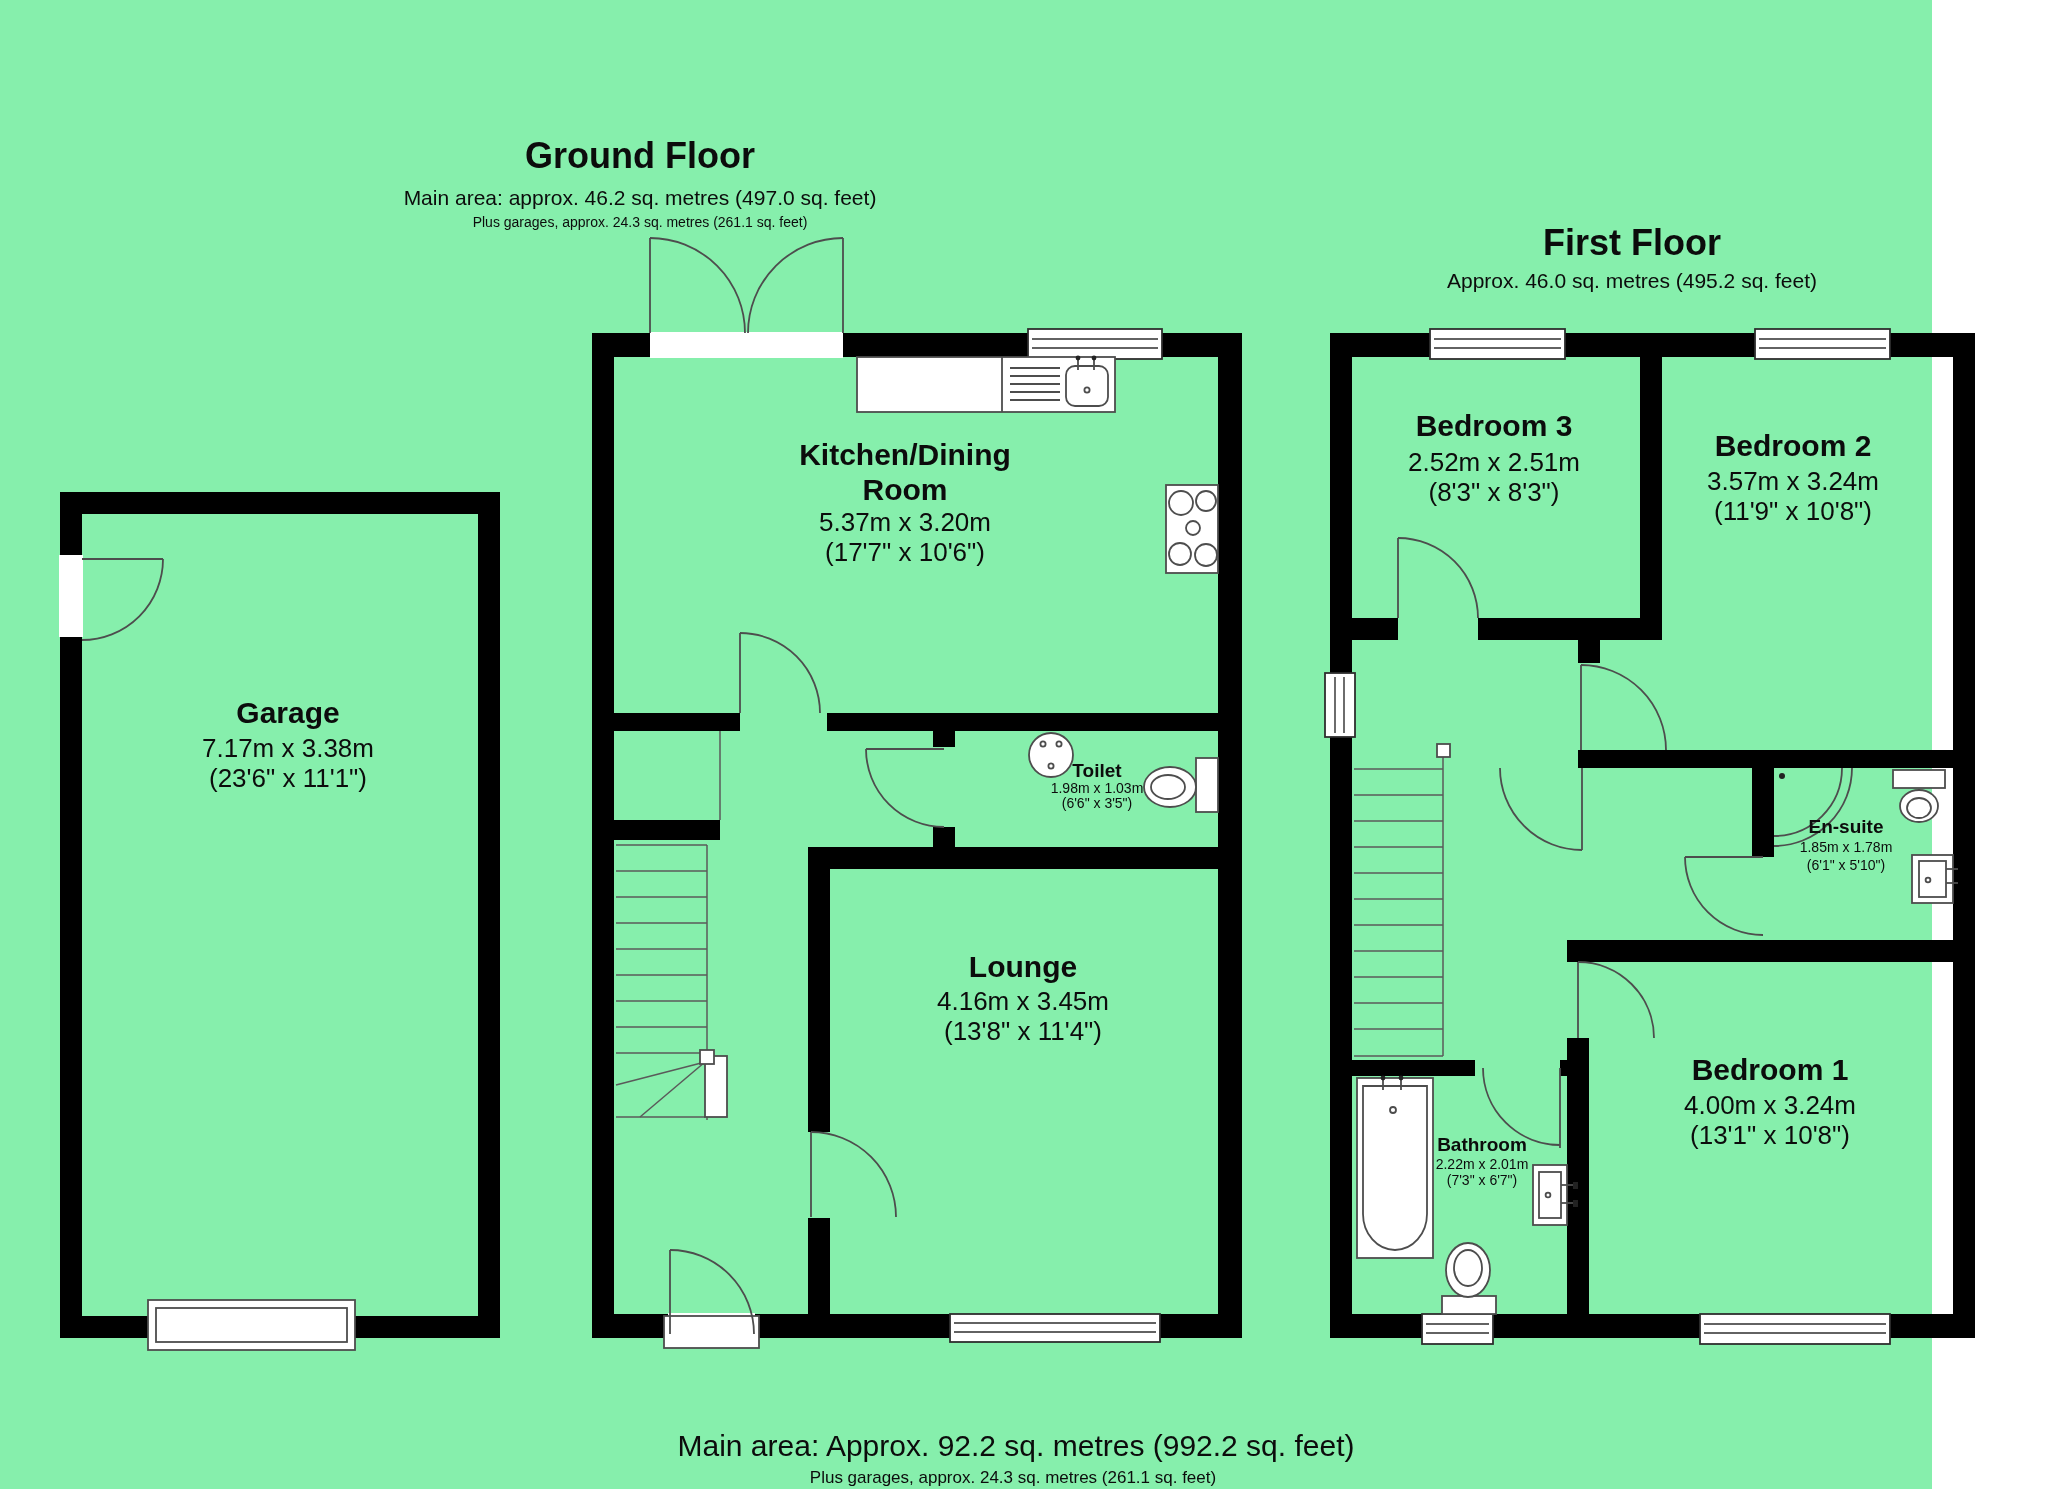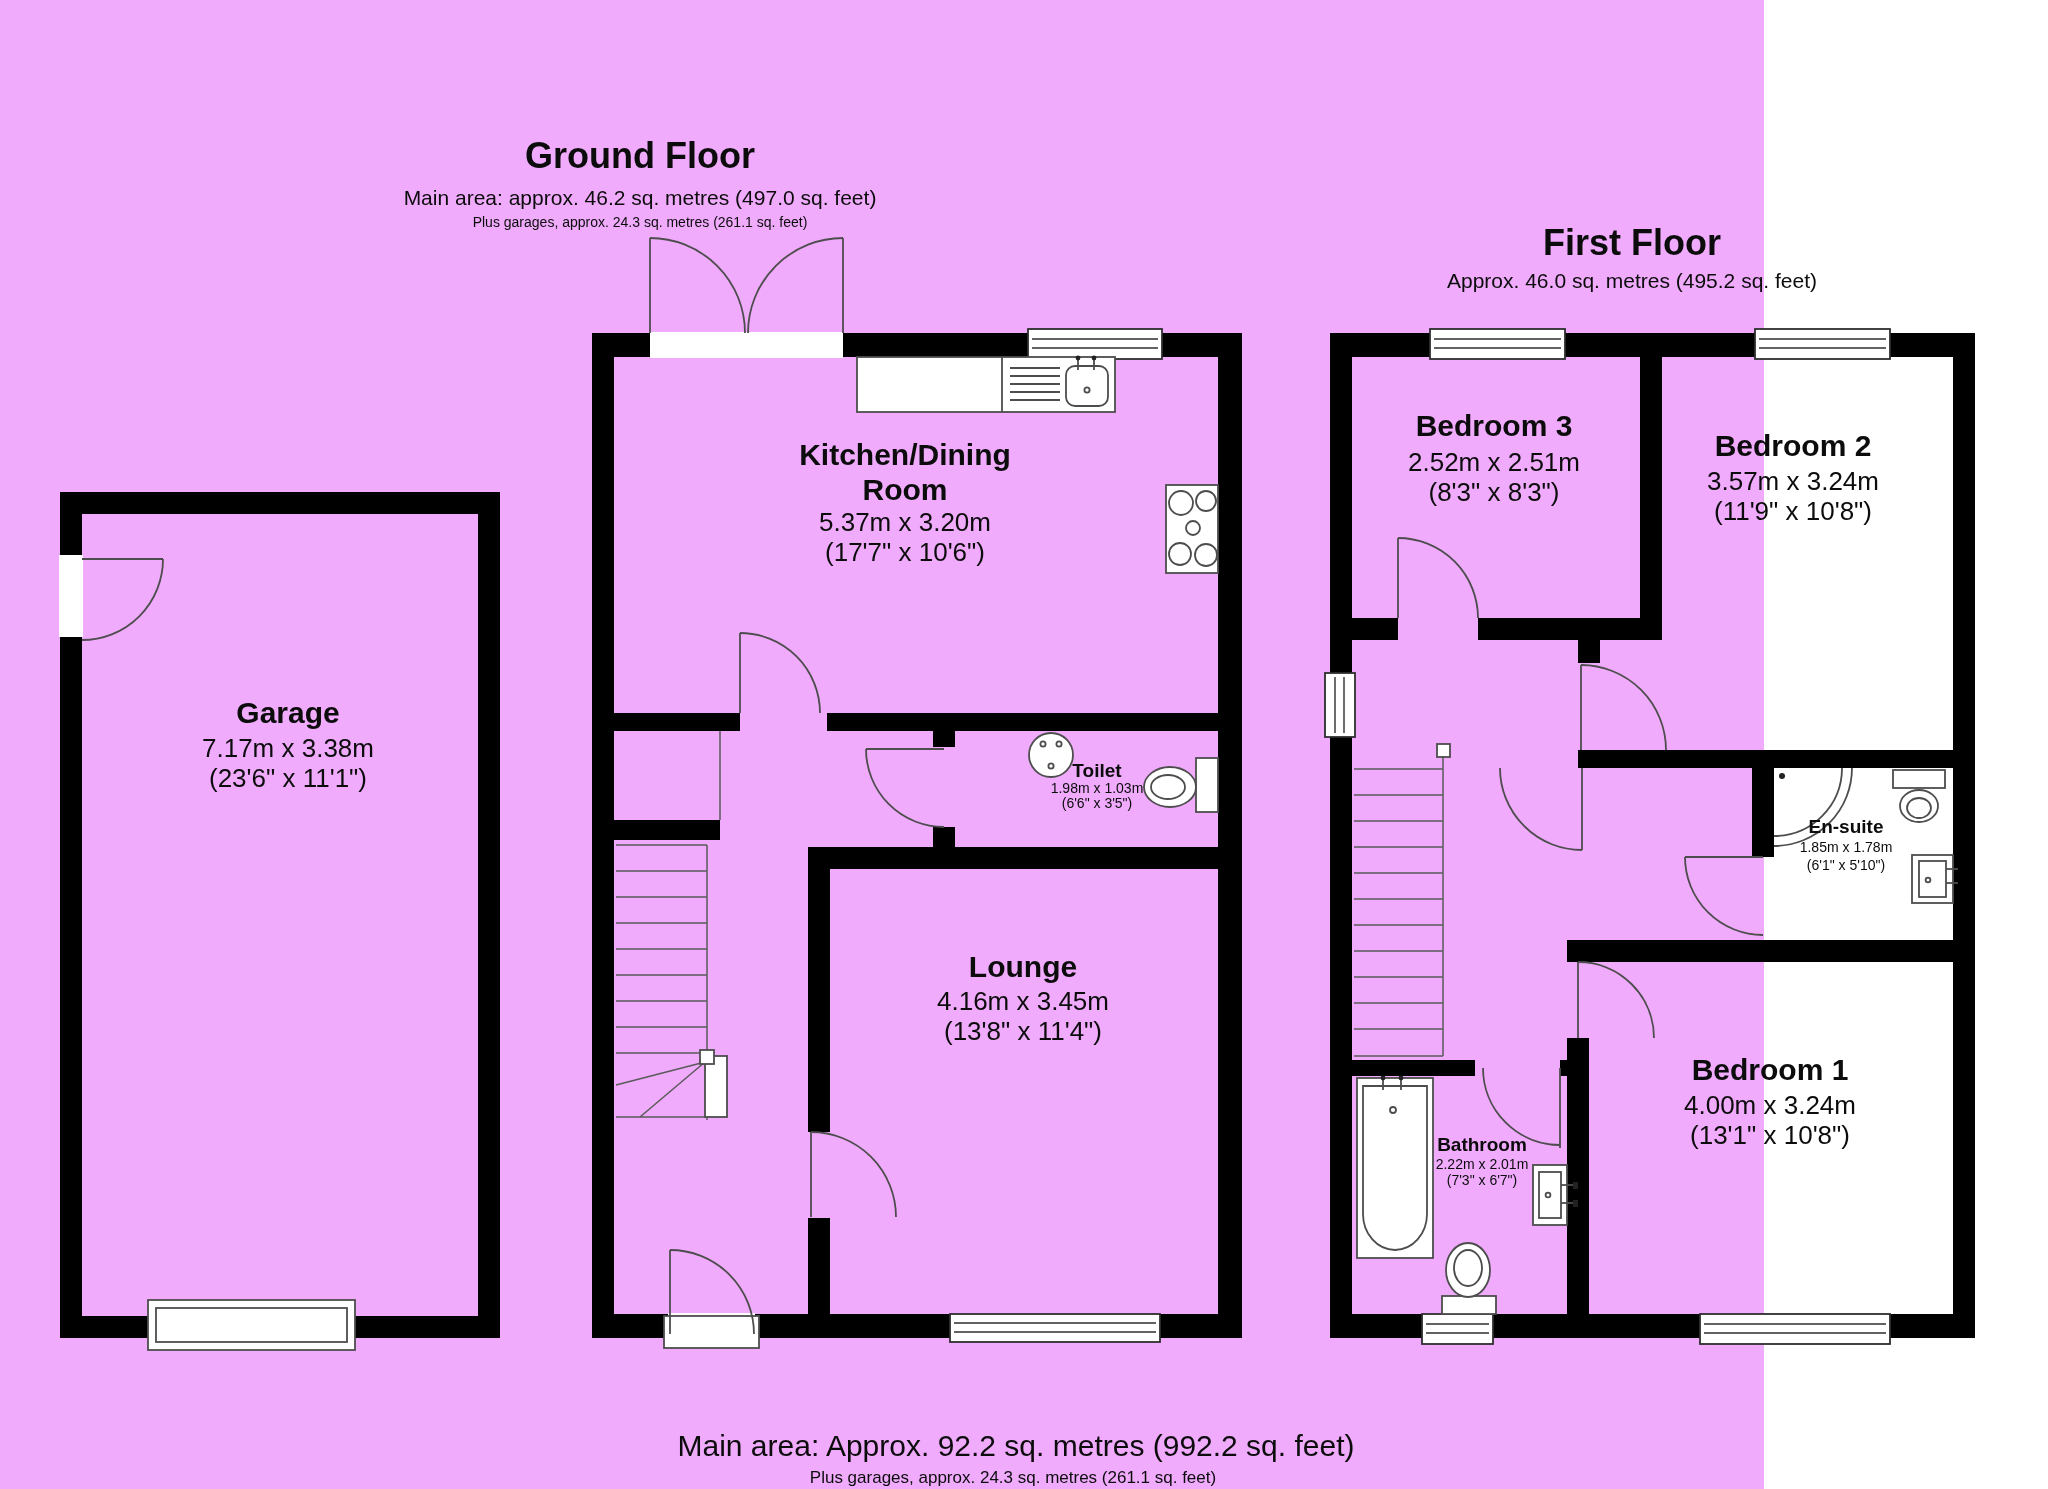--- a/index.html
+++ b/index.html
@@ -1,16 +1,16 @@
 <!DOCTYPE html>
 <html><head>
 <meta charset="utf-8">
 <style>
   html,body{margin:0;padding:0;background:#ffffff;}
-  .canvas-wrap{width:1764px;height:1489px;background:#f0abfc;position:relative;}
+  .canvas-wrap{width:1932px;height:1489px;background:#86efac;position:relative;}
   svg{display:block;}
   svg text{font-family:"Liberation Sans", sans-serif; fill:#0c0c0c;}
   .wall{fill:#000000;}
   .gap{fill:#ffffff;}
   .thresh{fill:#ffffff;stroke:#4d4d4d;stroke-width:1.8;}
   .door{stroke:#4d4d4d;stroke-width:1.8;fill:none;}
   .fix{fill:#ffffff;stroke:#4d4d4d;stroke-width:1.8;}
   .fixline{stroke:#4d4d4d;stroke-width:1.8;fill:none;}
   .fixdark{fill:#222222;}
   .win{fill:#ffffff;stroke:#2e2e2e;stroke-width:1.8;}

